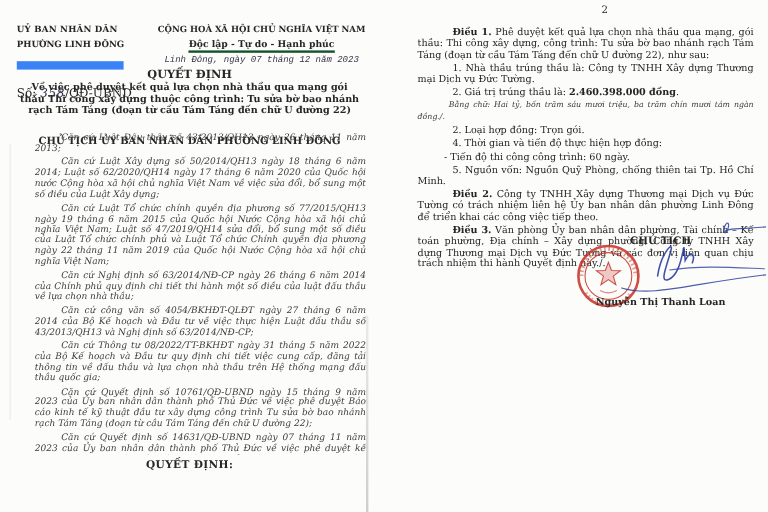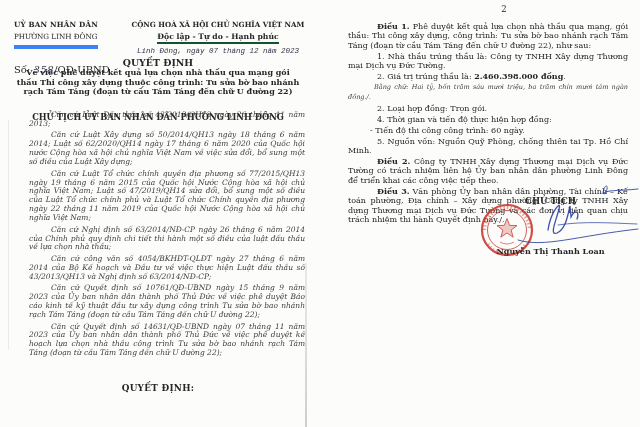--- a/index.html
+++ b/index.html
@@ -3,21 +3,21 @@
 <meta charset="utf-8">
 <style>
   html,body{margin:0;padding:0;background:#e9e9e6;}
   .canvas{position:relative;width:640px;height:427px;background:#fcfcfa;overflow:hidden;
           font-family:"DejaVu Serif","Liberation Serif",serif;color:#262626;}
   .abs{position:absolute;}
 
   
   .org-block{left:14px;top:20px;width:120px;text-align:left;line-height:9px;}
   .org-l1{font-size:7.2px;font-weight:bold;letter-spacing:.2px;}
-  .org-l2{font-size:7.2px;font-weight:normal;display:inline-block;border-bottom:4px solid #3b82f6;padding-bottom:4px;}
+  .org-l2{font-size:7.2px;font-weight:bold;display:inline-block;border-bottom:7px solid #3b82f6;padding-bottom:10px;}
   .doc-num{margin-top:16px;font-size:10px;}
   .hand{font-style:italic;color:#2e2e4a;letter-spacing:.5px;}
 
   .nat-block{left:128px;top:20px;width:180px;text-align:center;line-height:9px;}
   .nat-l1{font-size:7.1px;font-weight:bold;}
   .nat-l2{font-size:7.7px;font-weight:bold;display:inline-block;border-bottom:2px solid #14532d;padding-bottom:1px;margin-top:3px;}
   .date-line{font-size:7.5px;font-style:italic;margin-top:3px;color:#33334a;font-family:Liberation Mono, monospace;}
 
   .title{left:12px;top:57px;width:292px;text-align:center;font-weight:bold;font-size:9.4px;}
   .subtitle{left:16px;top:68px;width:284px;text-align:center;font-weight:bold;font-size:8px;line-height:9.6px;}
@@ -75,20 +75,21 @@
   <div class="abs title">QUYẾT ĐỊNH</div>
   <div class="abs subtitle">Về việc phê duyệt kết quả lựa chọn nhà thầu qua mạng gói thầu Thi công xây dựng thuộc công trình: Tu sửa bờ bao nhánh rạch Tám Táng (đoạn từ cầu Tám Táng đến chữ U đường 22)</div>
   <div class="abs authority">CHỦ TỊCH ỦY BAN NHÂN DÂN PHƯỜNG LINH ĐÔNG</div>
 
   <div class="abs recitals">
     <p>Căn cứ Luật Đấu thầu số 43/2013/QH13 ngày 26 tháng 11 năm 2013;</p>
     <p>Căn cứ Luật Xây dựng số 50/2014/QH13 ngày 18 tháng 6 năm 2014; Luật số 62/2020/QH14 ngày 17 tháng 6 năm 2020 của Quốc hội nước Cộng hòa xã hội chủ nghĩa Việt Nam về việc sửa đổi, bổ sung một số điều của Luật Xây dựng;</p>
     <p>Căn cứ Luật Tổ chức chính quyền địa phương số 77/2015/QH13 ngày 19 tháng 6 năm 2015 của Quốc hội Nước Cộng hòa xã hội chủ nghĩa Việt Nam; Luật số 47/2019/QH14 sửa đổi, bổ sung một số điều của Luật Tổ chức chính phủ và Luật Tổ chức Chính quyền địa phương ngày 22 tháng 11 năm 2019 của Quốc hội Nước Cộng hòa xã hội chủ nghĩa Việt Nam;</p>
     <p>Căn cứ Nghị định số 63/2014/NĐ-CP ngày 26 tháng 6 năm 2014 của Chính phủ quy định chi tiết thi hành một số điều của luật đấu thầu về lựa chọn nhà thầu;</p>
     <p>Căn cứ công văn số 4054/BKHĐT-QLĐT ngày 27 tháng 6 năm 2014 của Bộ Kế hoạch và Đầu tư về việc thực hiện Luật đấu thầu số 43/2013/QH13 và Nghị định số 63/2014/NĐ-CP;</p>
+    <p>Căn cứ Thông tư 08/2022/TT-BKHĐT ngày 31 tháng 5 năm 2022 của Bộ Kế hoạch và Đầu tư quy định chi tiết việc cung cấp, đăng tải thông tin về đấu thầu và lựa chọn nhà thầu trên Hệ thống mạng đấu thầu quốc gia;</p>
     <p>Căn cứ Quyết định số 10761/QĐ-UBND ngày 15 tháng 9 năm 2023 của Ủy ban nhân dân thành phố Thủ Đức về việc phê duyệt Báo cáo kinh tế kỹ thuật đầu tư xây dựng công trình Tu sửa bờ bao nhánh rạch Tám Táng (đoạn từ cầu Tám Táng đến chữ U đường 22);</p>
     <p>Căn cứ Quyết định số 14631/QĐ-UBND ngày 07 tháng 11 năm 2023 của Ủy ban nhân dân thành phố Thủ Đức về việc phê duyệt kế hoạch lựa chọn nhà thầu công trình Tu sửa bờ bao nhánh rạch Tám Táng (đoạn từ cầu Tám Táng đến chữ U đường 22);</p>
 
   </div>
 
   <div class="abs decides">QUYẾT ĐỊNH:</div>
 
   <div class="abs pagenum">2</div>
 
   <div class="abs body-right">

